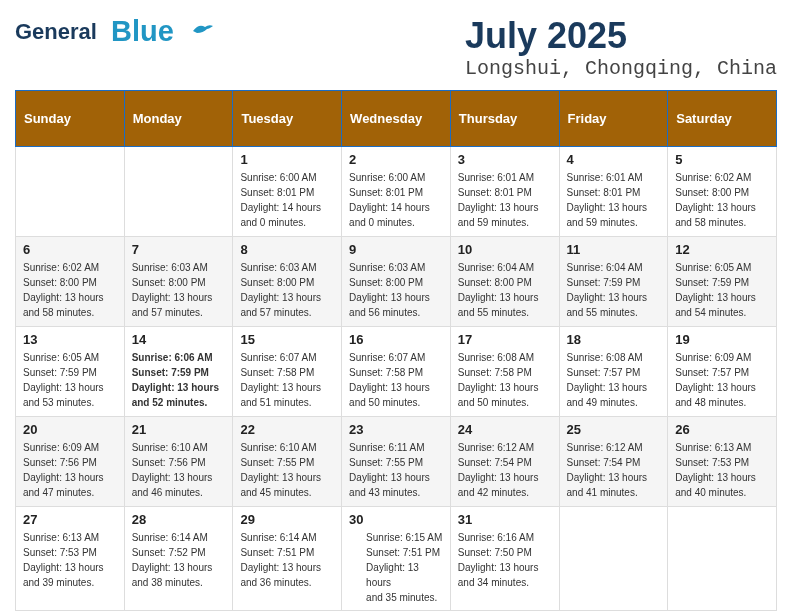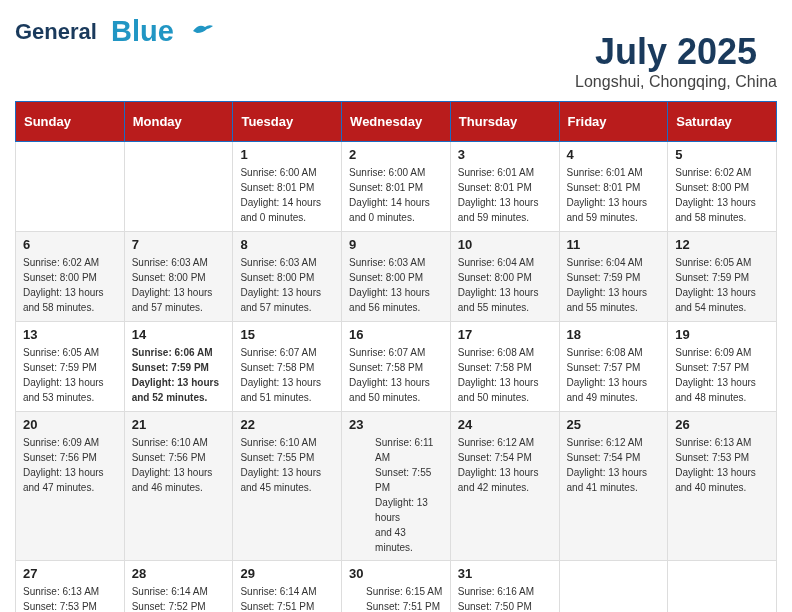--- a/index.html
+++ b/index.html
@@ -15,42 +15,42 @@
       justify-content: space-between;
       align-items: flex-start;
       margin-bottom: 10px;
     }
     .logo {
       display: flex;
       flex-direction: column;
       align-items: flex-start;
     }
     .title-area {
-      text-align: center;
-      margin-top: 16px;
+      text-align: left;
     }
     .month-title {
       font-size: 36px;
       font-weight: bold;
       color: #1a3a5c;
     }
     .location-title {
-      font-size: 16px;
+      font-size: 20px;
       color: #444;
+      font-family: Liberation Mono, monospace;
     }
     table {
       width: 100%;
       border-collapse: collapse;
       border: 1px solid #ccc;
     }
     thead tr th {
-      background-color: #b91c1c;
+      background-color: #a16207;
       color: white;
       text-align: left;
-      padding: 12px 8px;
+      padding: 20px 8px;
       font-size: 13px;
       border: 1px solid #1a6cc4;
     }
     tbody tr td {
       vertical-align: top;
       padding: 5px 7px;
       border: 1px solid #ddd;
       font-size: 11px;
       color: #333;
       width: 14.28%;
@@ -269,21 +269,21 @@
         </td>
         <td>
           <span class="day-num">22</span>
           <div class="day-info" style="white-space: pre-line;">Sunrise: 6:10 AM
 Sunset: 7:55 PM
 Daylight: 13 hours
 and 45 minutes.</div>
         </td>
         <td>
           <span class="day-num">23</span>
-          <div class="day-info" style="white-space: pre-line; margin-left: 26px;">Sunrise: 6:11 AM
+          <div class="day-info" style="white-space: pre-line;">Sunrise: 6:11 AM
 Sunset: 7:55 PM
 Daylight: 13 hours
 and 43 minutes.</div>
         </td>
         <td>
           <span class="day-num">24</span>
           <div class="day-info" style="white-space: pre-line;">Sunrise: 6:12 AM
 Sunset: 7:54 PM
 Daylight: 13 hours
 and 42 minutes.</div>

